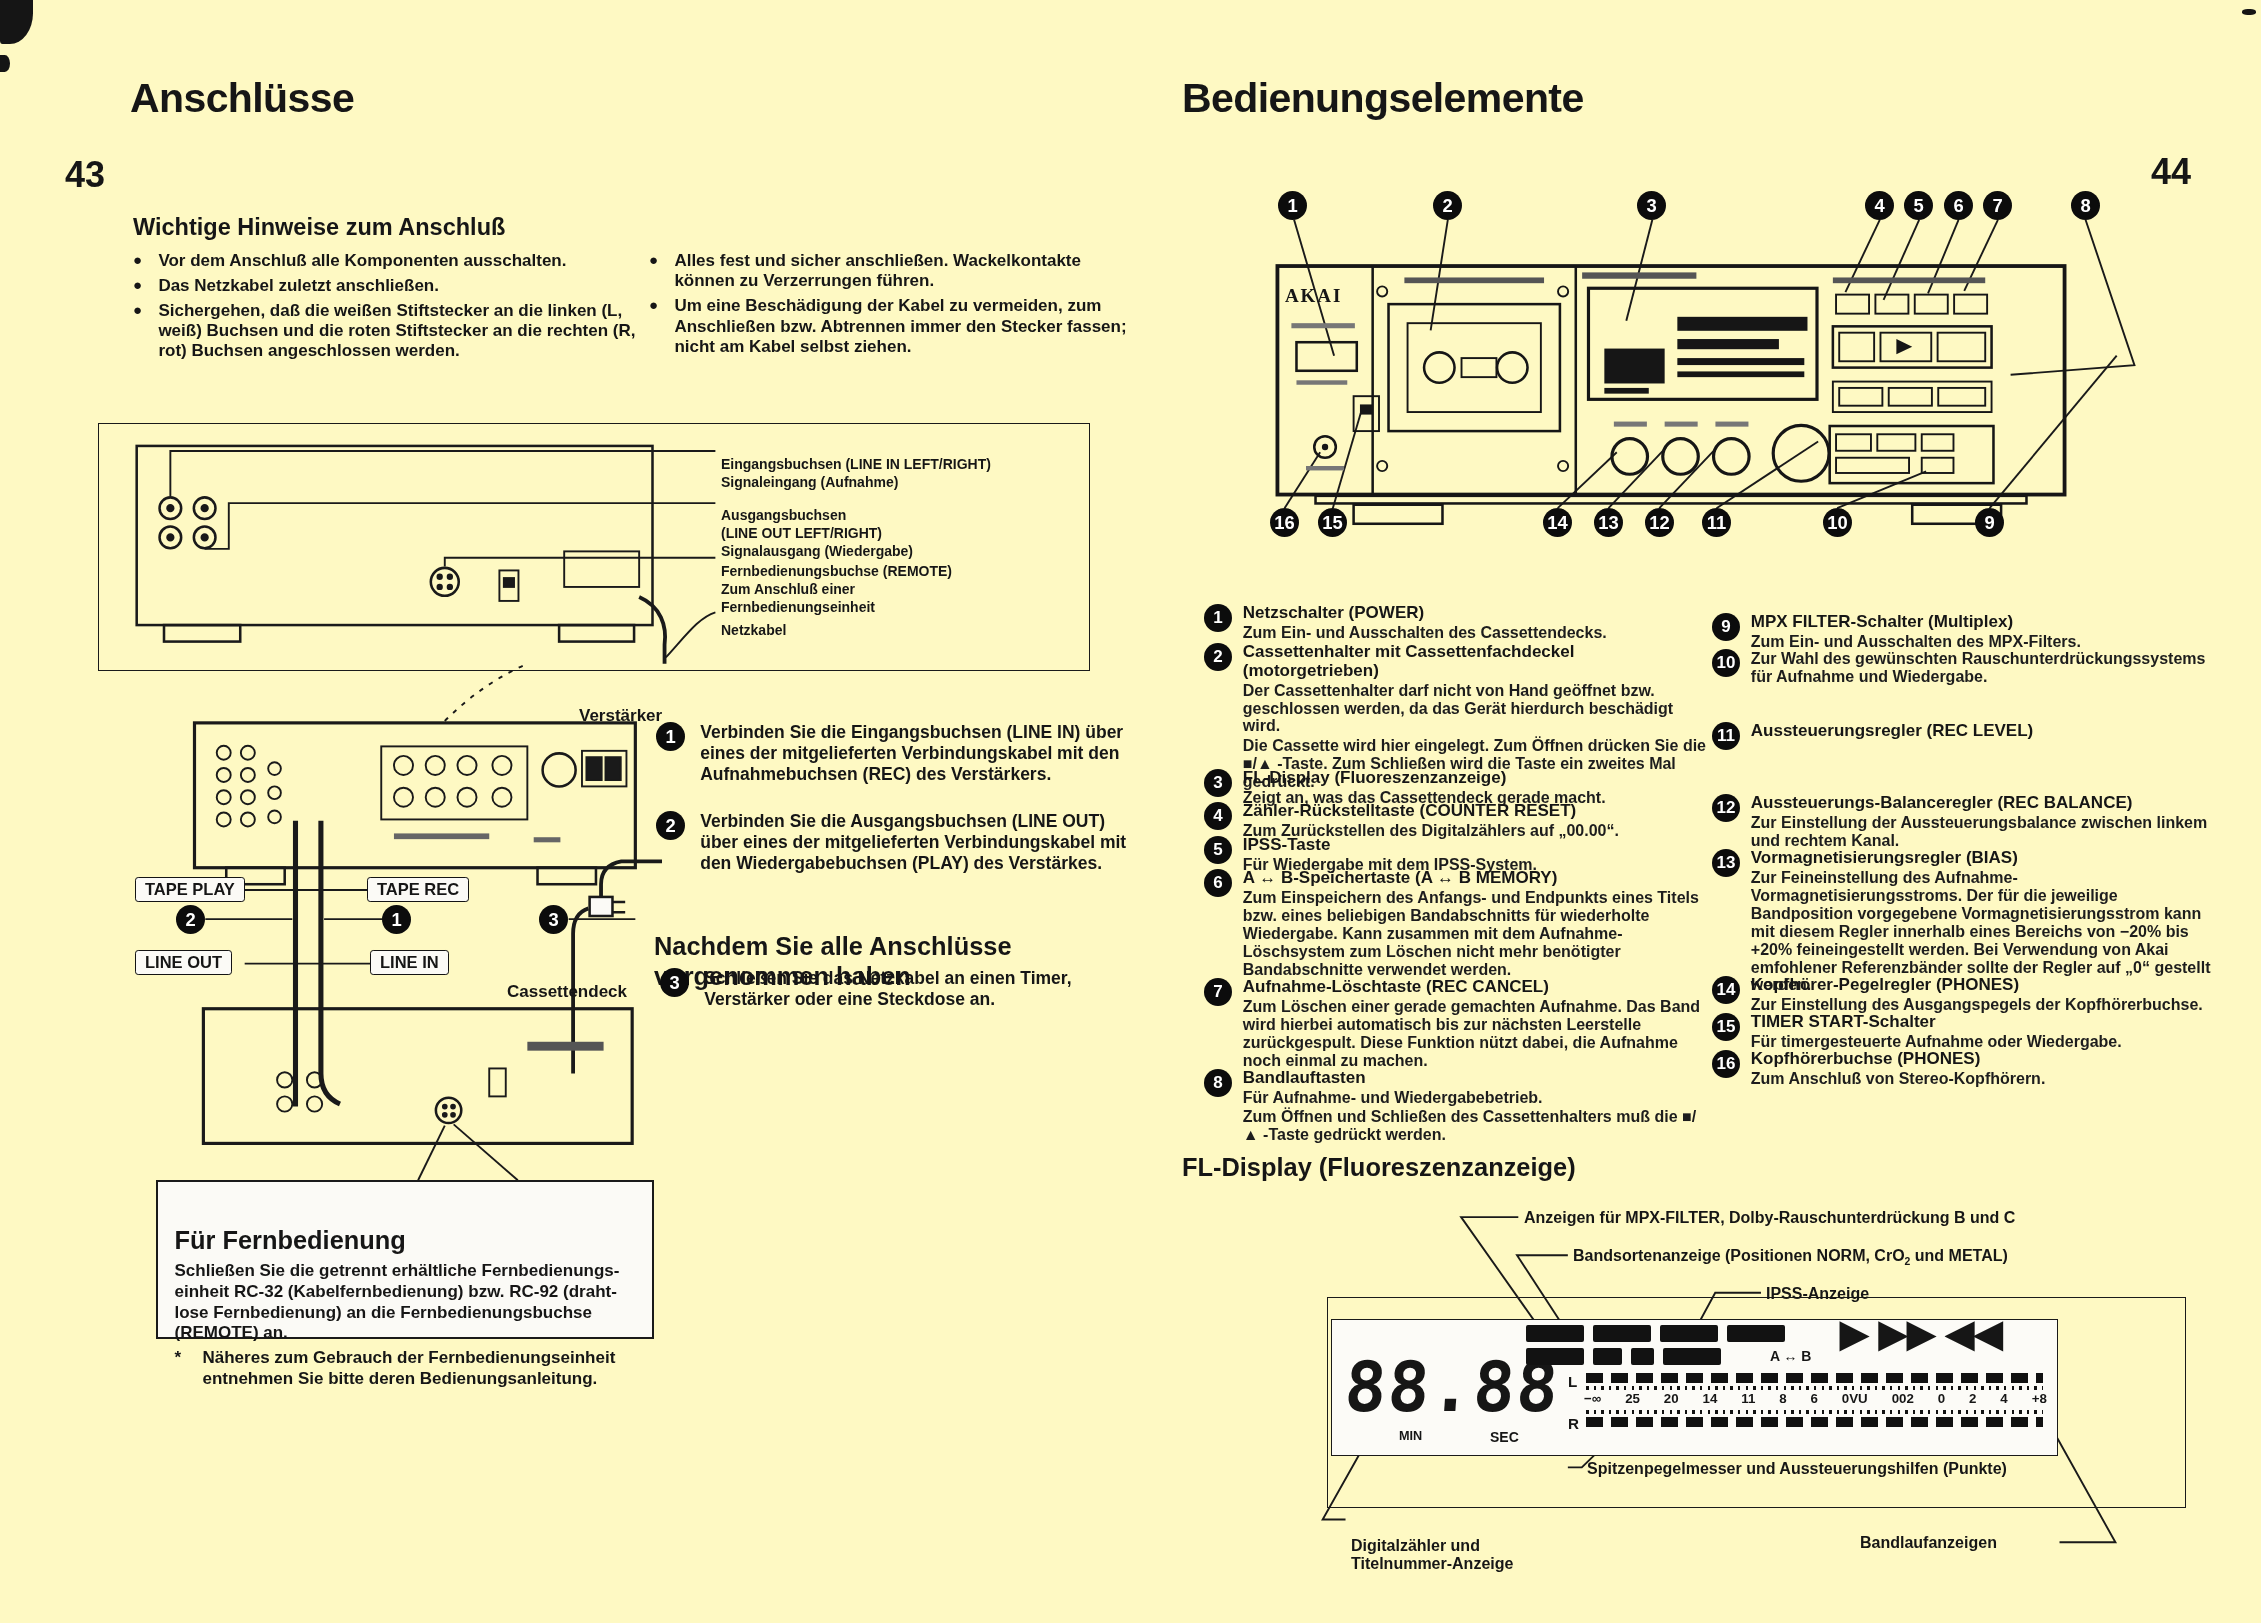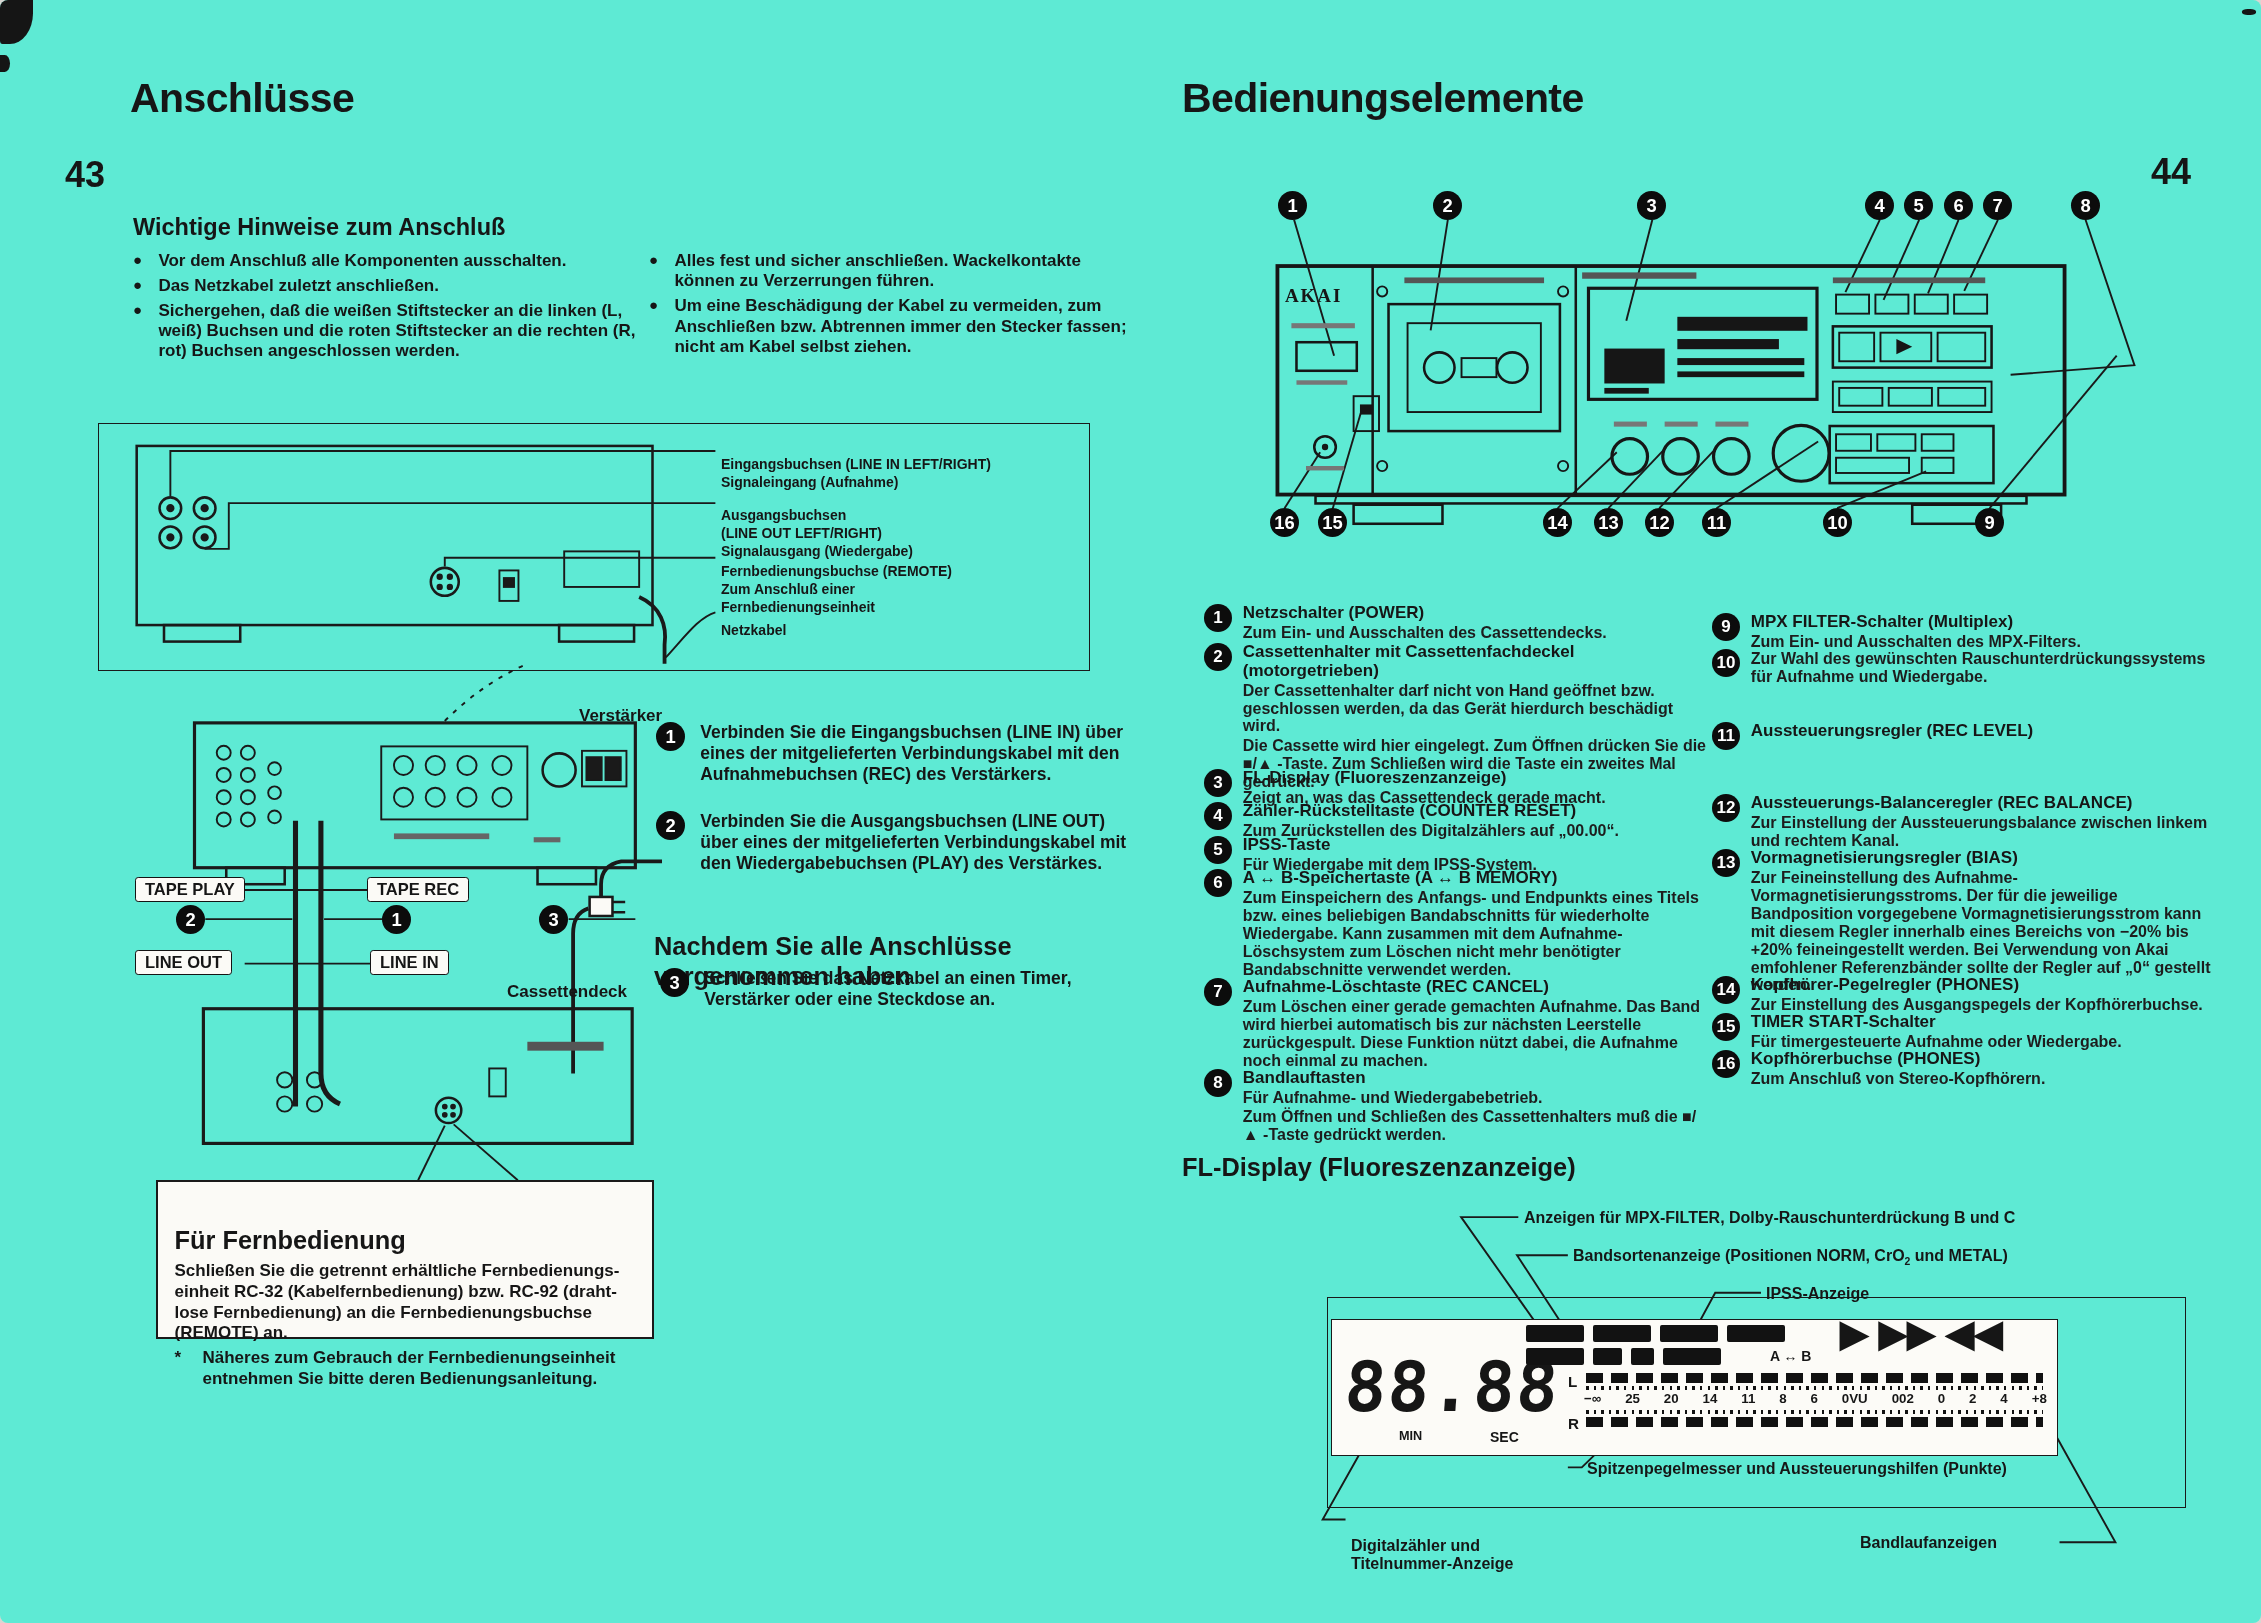--- a/index.html
+++ b/index.html
@@ -1,17 +1,17 @@
 <!DOCTYPE html>
 <html style="font-size:10.2px"><head>
 <meta charset="utf-8">
 <style>
   html,body{margin:0;padding:0;background:#d8d6d2;}
-  #canvas{position:relative;width:2261px;height:1623px;background:#5eead4;
-    font-family:"Liberation Sans",sans-serif;color:#161616;overflow:hidden;border-radius:8px;}
+  #canvas{position:relative;width:2261px;height:1623px;background:#fef9c3;
+    font-family:"Liberation Sans",sans-serif;color:#161616;overflow:hidden;}
   .t{position:absolute;font-weight:700;white-space:pre-line;}
   .h1{font-size:41px;letter-spacing:-0.6px;}
   .pagenum{font-size:36px;}
   .h2{font-size:23.5px;}
   .h3{font-size:25.4px;line-height:1.18;}
   .small{font-size:14px;line-height:1.28;}
   .lab25{font-size:16px;}
   .bullets{position:absolute;display:flex;flex-direction:column;gap:4.4px;font-weight:700;font-size:17px;line-height:1.2;}
   .bullet{display:flex;}
   .bullet .dot{flex:none;width:25.4px;font-size:15.2px;}

